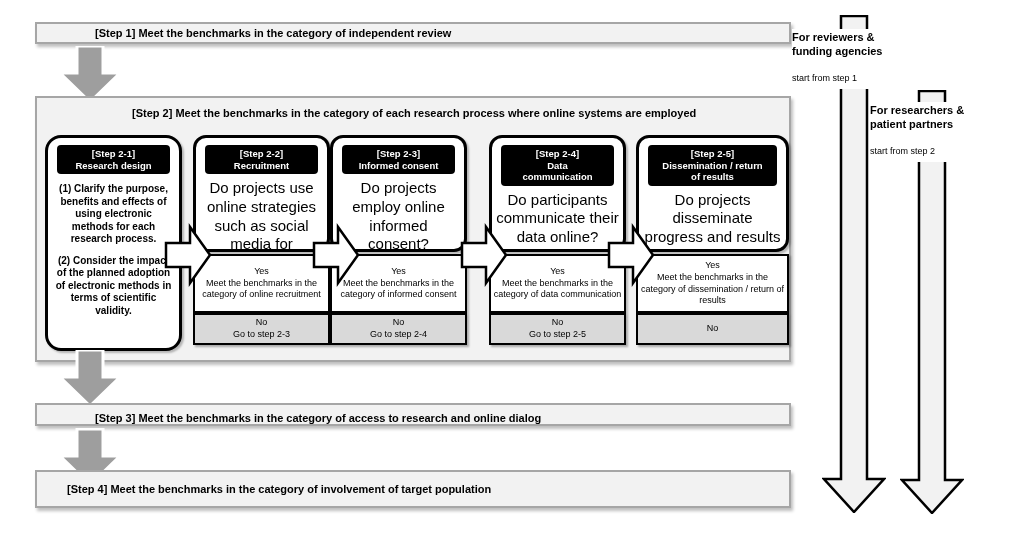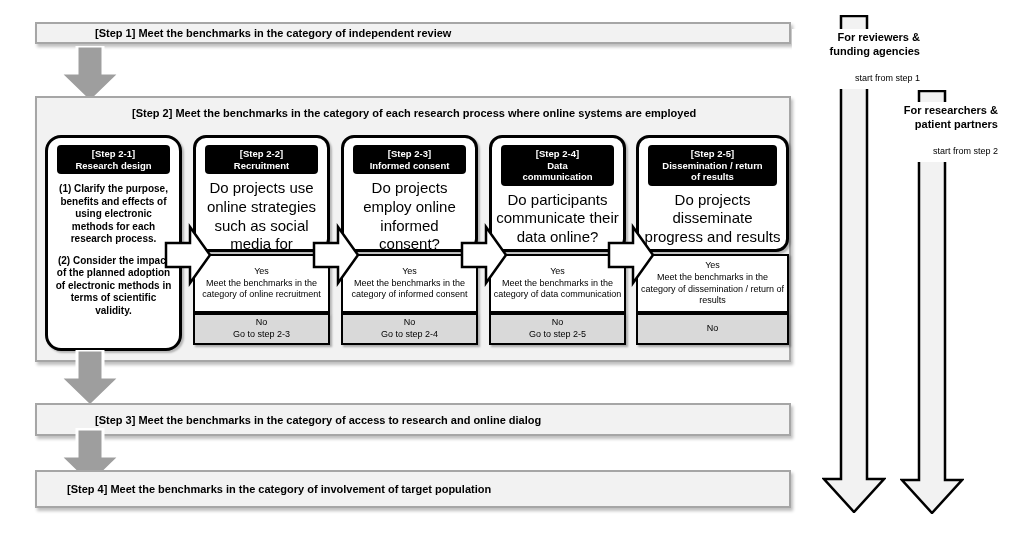--- a/index.html
+++ b/index.html
@@ -2,27 +2,27 @@
 <html><head>
 <meta charset="utf-8">
 <style>
   html,body{margin:0;padding:0;background:#fff;font-family:"Liberation Sans",sans-serif;color:#000;}
   #canvas{position:relative;width:1024px;height:540px;background:#fff;overflow:hidden;}
 
   .bigbox{position:absolute;left:35px;width:756px;background:#f2f2f2;border:2px solid #a6a6a6;
           box-sizing:border-box;box-shadow:2px 3px 3px rgba(0,0,0,0.25);}
   .bigbox .lbl{font-weight:bold;font-size:11px;}
   #step1{top:22px;height:22px;display:flex;align-items:center;padding-left:58px;}
-  #step3{top:403px;height:33px;display:flex;align-items:center;padding-left:58px;}
+  #step3{top:403px;height:23px;display:flex;align-items:flex-end;padding-left:58px;}
   #step4{top:470px;height:38px;display:flex;align-items:center;padding-left:30px;}
   #step2{top:96px;height:266px;}
   #step2 .hdr{padding:9px 0 0 95px;font-weight:bold;font-size:11px;}
 
   .col{position:absolute;top:135px;width:137px;box-sizing:border-box;}
-  #col1{left:45px;}#col2{left:193px;}#col3{left:341px;}#col4{left:489px;}#col5{left:636px;width:153px;}
+  #col1{left:45px;}#col2{left:193px;}#col3{left:330px;}#col4{left:489px;}#col5{left:636px;width:153px;}
 
   .qbox{box-sizing:border-box;background:#fff;border:3px solid #000;border-radius:13px;height:117px;
         overflow:hidden;box-shadow:2px 2px 2px rgba(0,0,0,0.25);}
   #col1 .qbox{height:216px;border-radius:16px;}
   .pill{background:#000;color:#fff;border-radius:4px;margin:7px 9px 0;padding:3px 3px;
         text-align:center;font-weight:bold;font-size:9.5px;line-height:1.22;}
   .question{margin:5px 4px 0;text-align:center;font-weight:normal;font-size:15px;line-height:1.25;}
   .body-para{margin:9px 7px 0;text-align:center;font-weight:bold;font-size:10px;line-height:1.25;}
   .yesbox{box-sizing:border-box;margin-top:2px;height:59px;background:#fff;border:2px solid #000;
           display:flex;flex-direction:column;justify-content:center;text-align:center;
@@ -36,21 +36,21 @@
 
   .darrow{position:absolute;left:60px;width:60px;}
   #da1{top:46px;height:56px;}
   #da2{top:350px;height:56px;}
   #da3{top:428px;height:58px;}
 
   .varrow{position:absolute;}
   #va1{left:822px;top:15px;width:64px;height:498px;}
   #va2{left:900px;top:90px;width:64px;height:424px;}
 
-  .aud{position:absolute;background:#fff;text-align:right;font-weight:bold;font-size:11px;
+  .aud{position:absolute;background:#fff;text-align:left;font-weight:bold;font-size:11px;
        line-height:1.25;padding:2px 0 5px;}
   .aud .note{font-weight:normal;font-size:9px;margin-top:14px;}
   #aud1{left:792px;top:29px;width:128px;}
   #aud2{left:870px;top:102px;width:128px;}
 </style>
 </head>
 <body>
 
 <div id="canvas">
 

